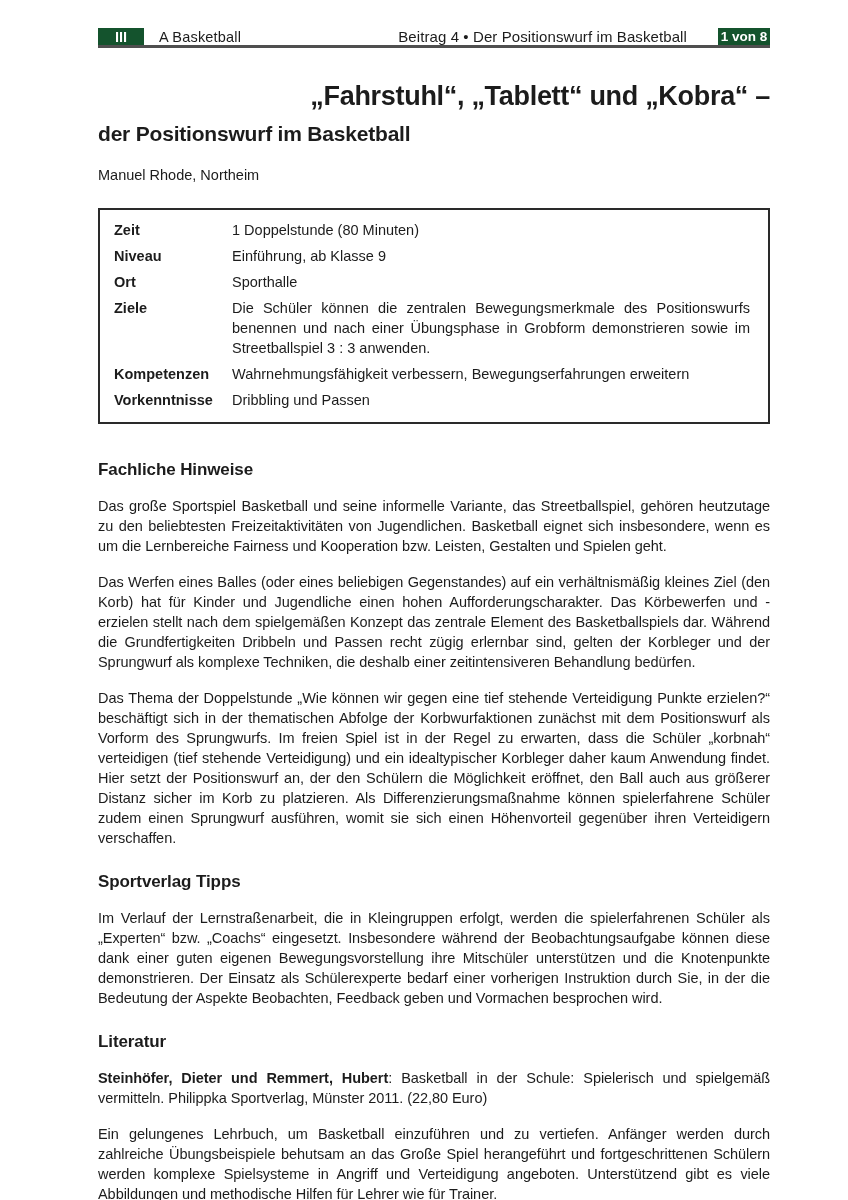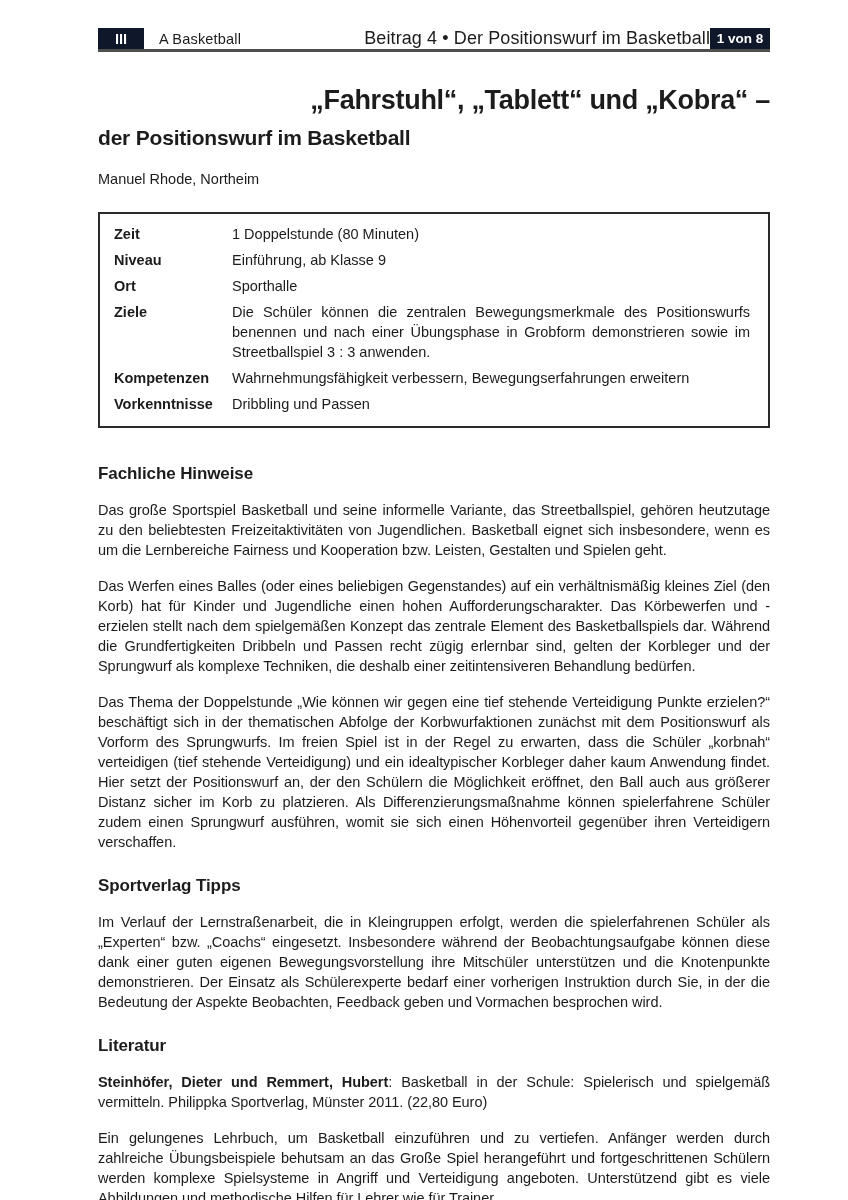--- a/index.html
+++ b/index.html
@@ -18,34 +18,34 @@
     background: #ffffff;
   }
 
   
   .hdr {
     display: flex; align-items: stretch;
     height: 29px;
     border-bottom: 3px solid #4f4f4f;
   }
   .badge {
-    background: #0f172a; color: #ffffff;
+    background: #14532d; color: #ffffff;
     font-weight: bold; font-size: 14.5px;
     display: flex; align-items: center; justify-content: center;
   }
   .badge.chapter { width: 46px; }
-  .badge.pages   { width: 60px; font-size: 13.5px; }
+  .badge.pages   { width: 52px; font-size: 13.5px; }
   .hdr-section {
     display: flex; align-items: center;
     margin-left: 15px; font-size: 14.5px; letter-spacing: 0.2px;
   }
   .hdr-title {
     display: flex; align-items: center;
-    margin-left: auto; padding-right: 0;
-    font-size: 18px; letter-spacing: 0.1px;
+    margin-left: auto; padding-right: 31px;
+    font-size: 15px; letter-spacing: 0.1px;
   }
 
   
   .title-block { margin-top: 34px; }
   .doc-title {
     font-size: 27px; font-weight: bold; letter-spacing: -0.3px;
     margin: 0; line-height: 1.1; text-align: right;
   }
   .doc-subtitle {
     font-size: 21px; font-weight: bold; letter-spacing: -0.2px;

